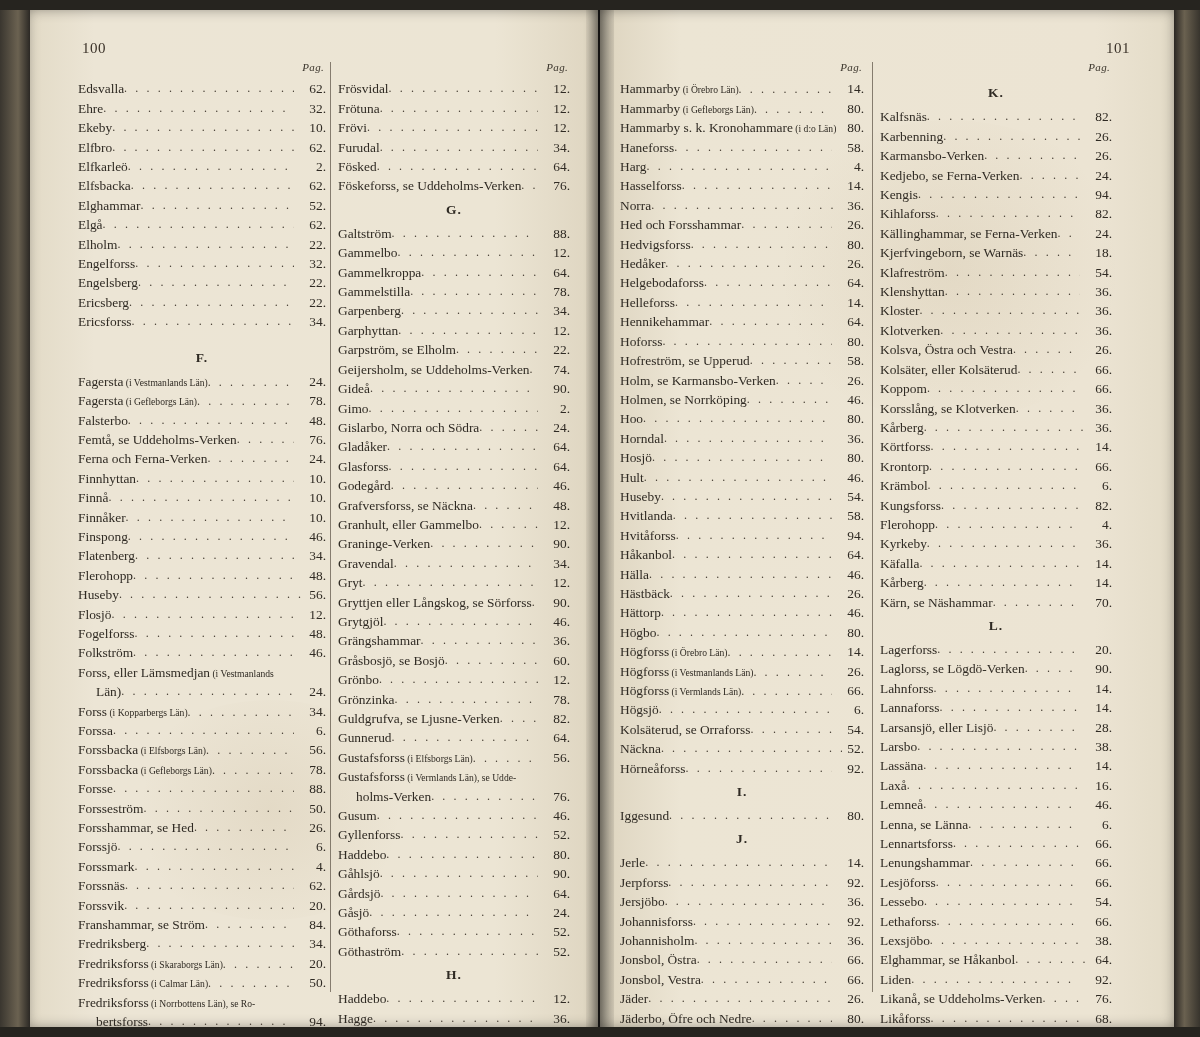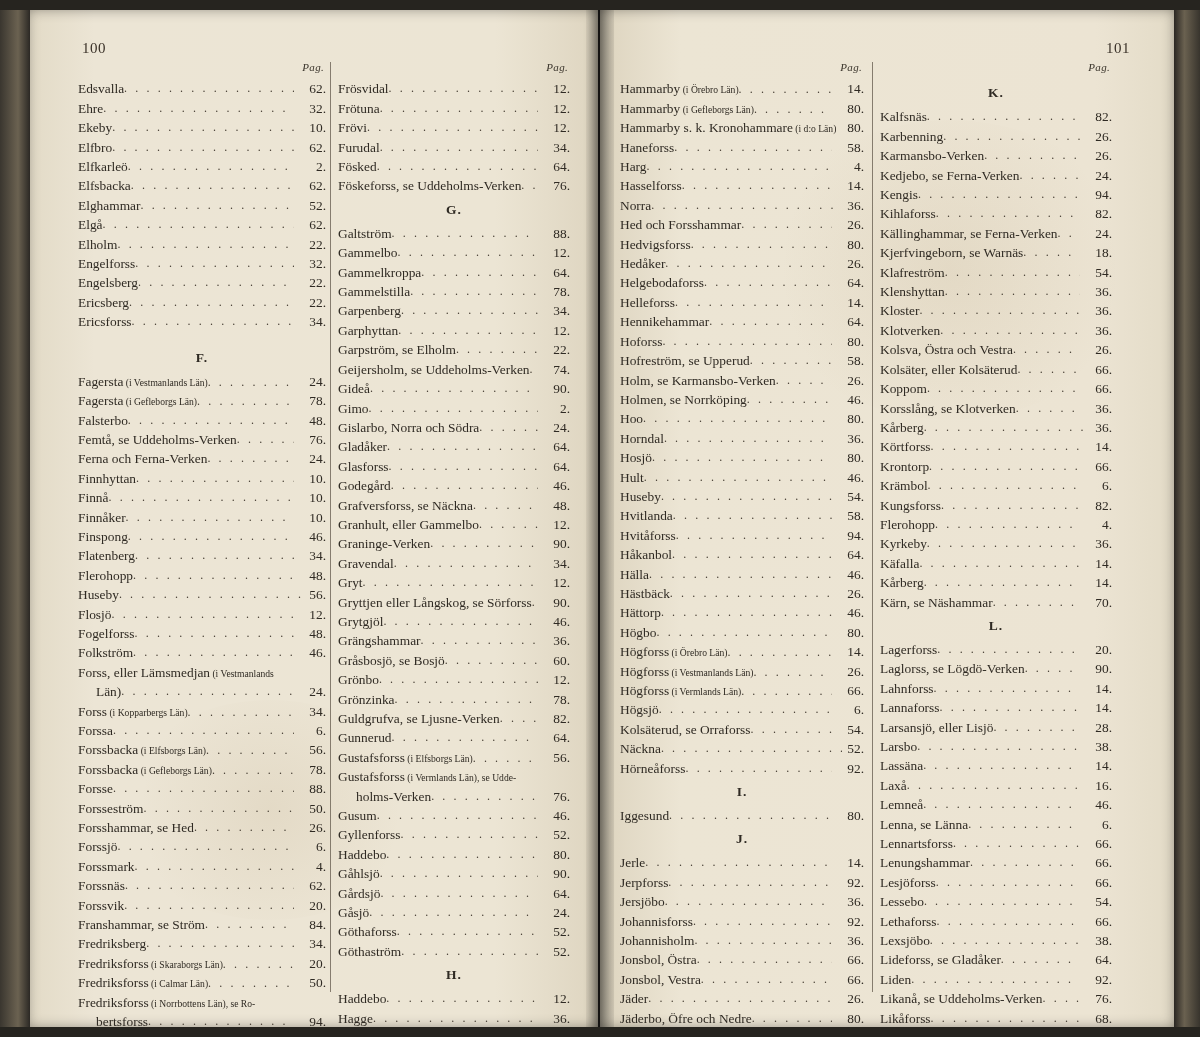--- a/index.html
+++ b/index.html
@@ -296,21 +296,21 @@
         <div class="entry"><span class="name">Lassäna</span><span class="dots" style="max-width: 157px;"> . . . . . . . . . . . . . . . . . . . . . . . . . . . . . . . . . . . . . . . . . . .</span><span class="num">14</span></div>
         <div class="entry"><span class="name">Laxå</span><span class="dots" style="max-width: 173px;"> . . . . . . . . . . . . . . . . . . . . . . . . . . . . . . . . . . . . . . . . . . .</span><span class="num">16</span></div>
         <div class="entry"><span class="name">Lemneå</span><span class="dots" style="max-width: 157px;"> . . . . . . . . . . . . . . . . . . . . . . . . . . . . . . . . . . . . . . . . . . .</span><span class="num">46</span></div>
         <div class="entry"><span class="name">Lenna, se Länna</span><span class="dots" style="max-width: 112px;"> . . . . . . . . . . . . . . . . . . . . . . . . . . . . . . . . . . . . . . . . . . .</span><span class="num">6</span></div>
         <div class="entry"><span class="name">Lennartsforss</span><span class="dots" style="max-width: 127px;"> . . . . . . . . . . . . . . . . . . . . . . . . . . . . . . . . . . . . . . . . . . .</span><span class="num">66</span></div>
         <div class="entry"><span class="name">Lenungshammar</span><span class="dots" style="max-width: 110px;"> . . . . . . . . . . . . . . . . . . . . . . . . . . . . . . . . . . . . . . . . . . .</span><span class="num">66</span></div>
         <div class="entry"><span class="name">Lesjöforss</span><span class="dots" style="max-width: 144px;"> . . . . . . . . . . . . . . . . . . . . . . . . . . . . . . . . . . . . . . . . . . .</span><span class="num">66</span></div>
         <div class="entry"><span class="name">Lessebo</span><span class="dots" style="max-width: 156px;"> . . . . . . . . . . . . . . . . . . . . . . . . . . . . . . . . . . . . . . . . . . .</span><span class="num">54</span></div>
         <div class="entry"><span class="name">Lethaforss</span><span class="dots" style="max-width: 143px;"> . . . . . . . . . . . . . . . . . . . . . . . . . . . . . . . . . . . . . . . . . . .</span><span class="num">66</span></div>
         <div class="entry"><span class="name">Lexsjöbo</span><span class="dots" style="max-width: 150px;"> . . . . . . . . . . . . . . . . . . . . . . . . . . . . . . . . . . . . . . . . . . .</span><span class="num">38</span></div>
-        <div class="entry"><span class="name">Lideforss, se Gladåker</span><span class="dots" style="max-width: 76px;"> . . . . . . . . . . . . . . . . . . . . . . . . . . . . . . . . . . . . . . . . . . .</span><span class="num">64</span></div>
+        <div class="entry"><span class="name">Elghammar, se Håkanbol</span><span class="dots" style="max-width: 76px;"> . . . . . . . . . . . . . . . . . . . . . . . . . . . . . . . . . . . . . . . . . . .</span><span class="num">64</span></div>
         <div class="entry"><span class="name">Liden</span><span class="dots" style="max-width: 169px;"> . . . . . . . . . . . . . . . . . . . . . . . . . . . . . . . . . . . . . . . . . . .</span><span class="num">92</span></div>
         <div class="entry"><span class="name">Likanå, se Uddeholms-Verken</span><span class="dots" style="max-width: 37px;"> . . . . . . . . . . . . . . . . . . . . . . . . . . . . . . . . . . . . . . . . . . .</span><span class="num">76</span></div>
         <div class="entry"><span class="name">Likåforss</span><span class="dots" style="max-width: 149px;"> . . . . . . . . . . . . . . . . . . . . . . . . . . . . . . . . . . . . . . . . . . .</span><span class="num">68</span></div>
         <div class="entry"><span class="name">Liljendal</span><span class="dots" style="max-width: 152px;"> . . . . . . . . . . . . . . . . . . . . . . . . . . . . . . . . . . . . . . . . . . .</span><span class="num">68</span></div>
       </div>
   </div>
 
   <div class="edge-left"></div>
   <div class="edge-right"></div>
   <div class="edge-top"></div>

